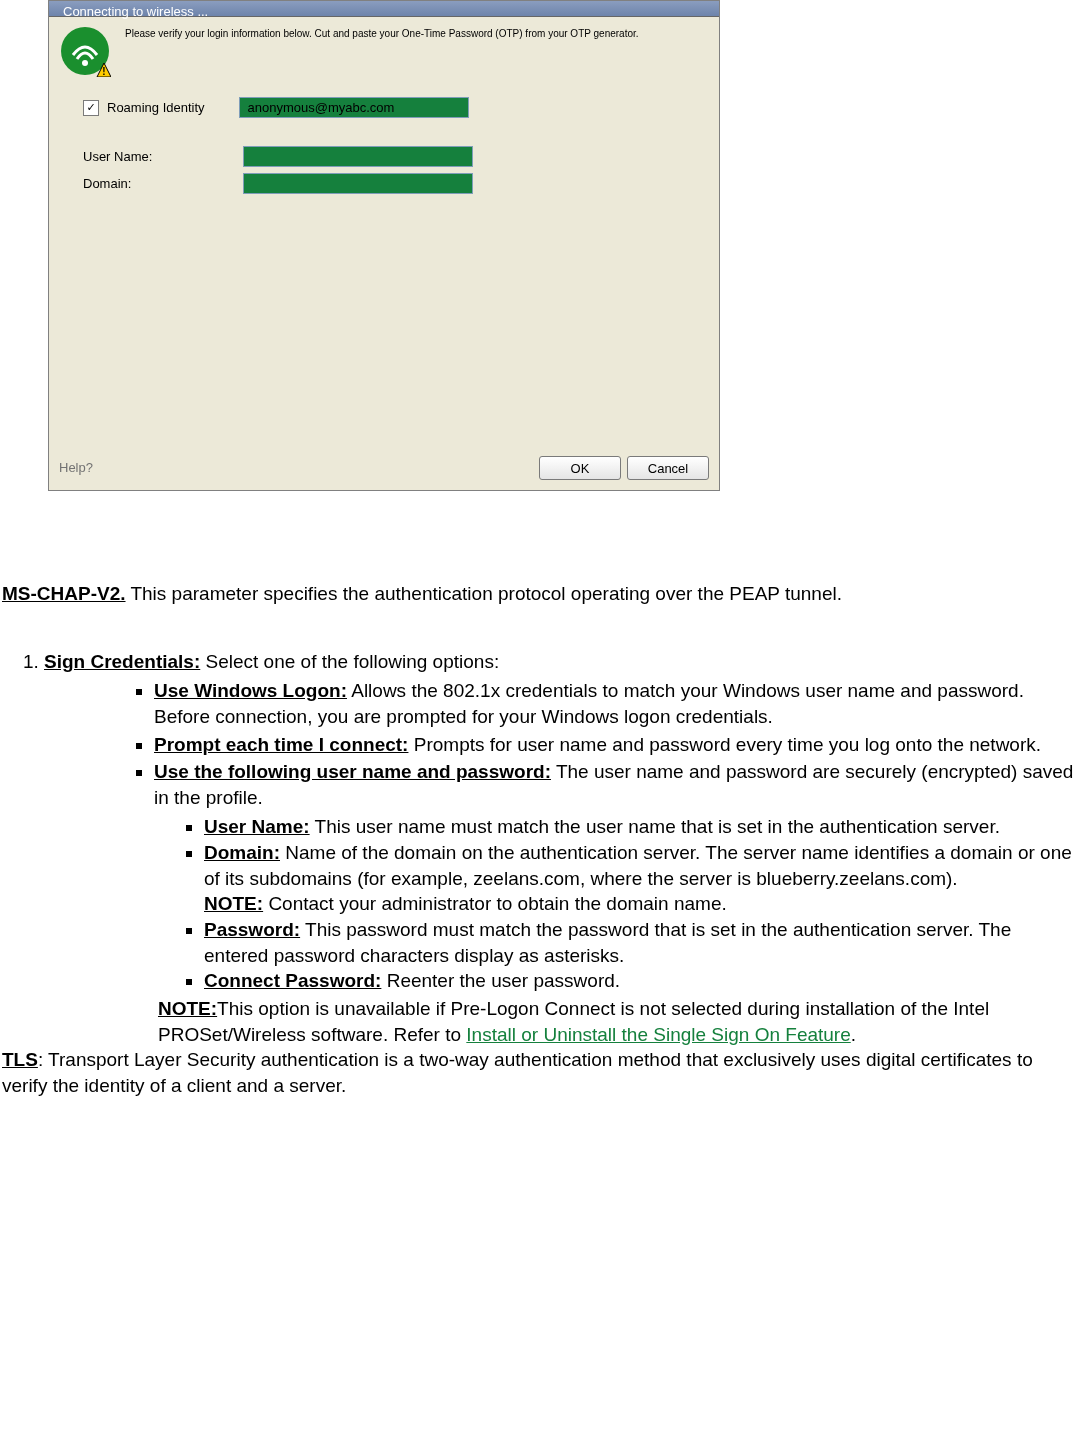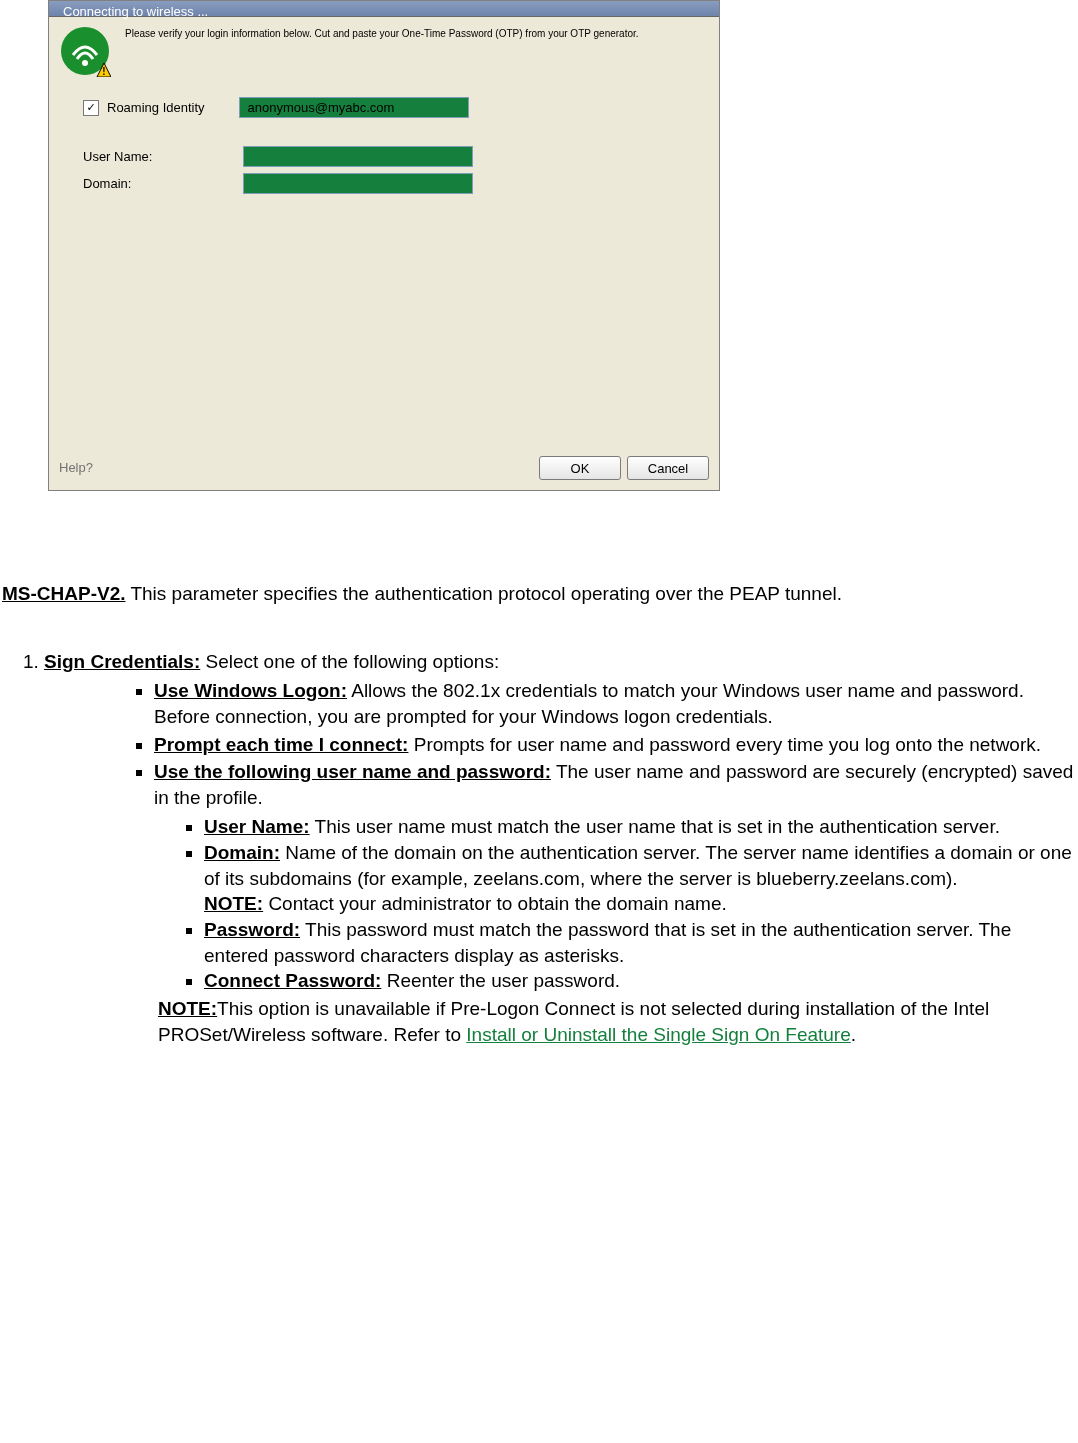--- a/index.html
+++ b/index.html
@@ -234,13 +234,16 @@
           </ul>
         </li>
       </ul>
 
       <div class="note-block">
         <span class="b">NOTE:</span><span>This option is unavailable if Pre-Logon Connect is not selected during installation of the Intel PROSet/Wireless software. Refer to </span><span class="link">Install or Uninstall the Single Sign On Feature</span><span>.</span>
       </div>
     </li>
   </ol>
 
+  <p class="tls-para">
+    <span class="b">TLS</span><span>: Transport Layer Security authentication is a two-way authentication method that exclusively uses digital certificates to verify the identity of a client and a server.</span>
+  </p>
 </div>
 
 </body></html>

